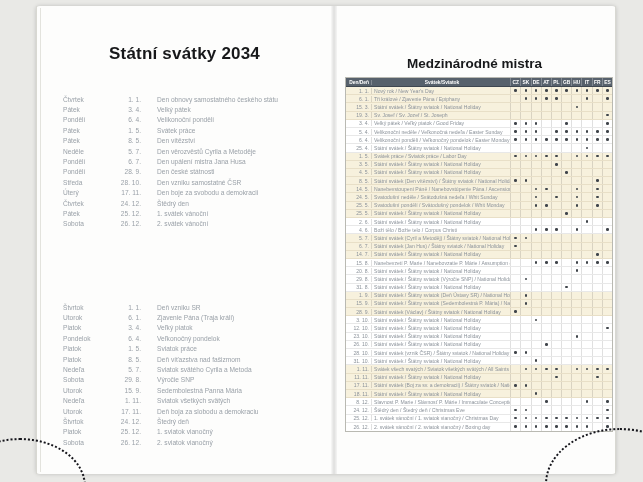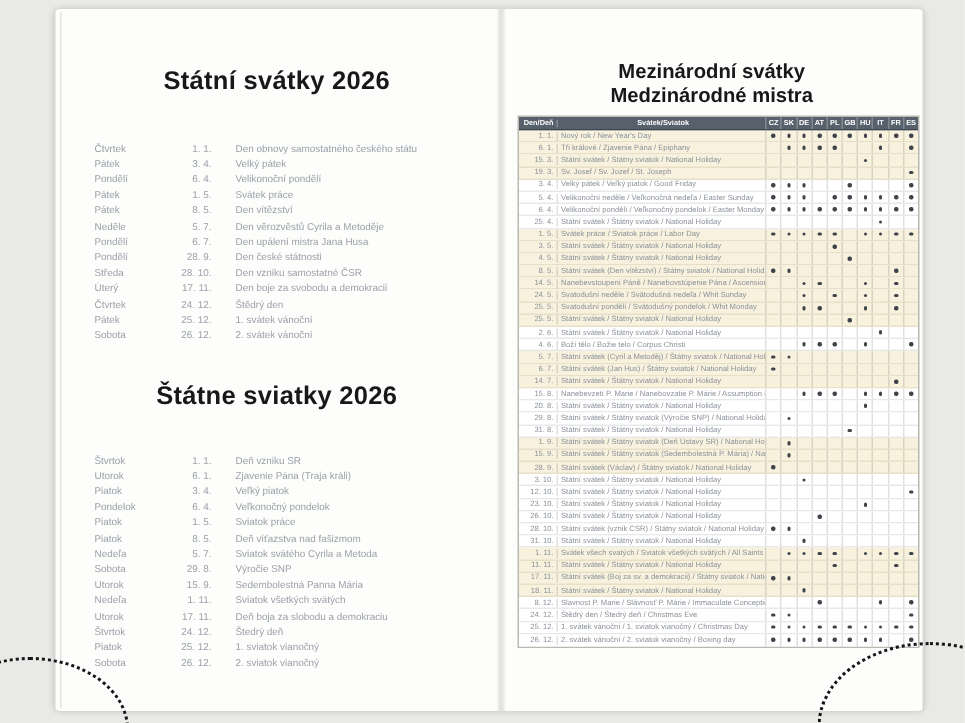--- a/index.html
+++ b/index.html
@@ -49,21 +49,21 @@
   .dots-br{position:absolute;right:-52px;bottom:-58px;width:150px;height:112px;border-radius:50%;
            border:2.8px dotted #14141a;}
 </style>
 </head>
 <body>
 
 <div class="canvas">
   <div class="spread">
 
     <div class="page page-left">
-      <div class="big-title t-cz">Státní svátky 2026</div>
+      <div class="big-title t-cz">Státní svátky 2034</div>
       <div class="hlist hlist-cz" id="czech-list">
           <div class="hrow">
             <span class="hday">Čtvrtek</span>
             <span class="hdate">1. 1.</span>
             <span class="hdesc">Den obnovy samostatného českého státu</span>
           </div>
           <div class="hrow">
             <span class="hday">Pátek</span>
             <span class="hdate">3. 4.</span>
             <span class="hdesc">Velký pátek</span>
@@ -117,21 +117,20 @@
             <span class="hday">Pátek</span>
             <span class="hdate">25. 12.</span>
             <span class="hdesc">1. svátek vánoční</span>
           </div>
           <div class="hrow">
             <span class="hday">Sobota</span>
             <span class="hdate">26. 12.</span>
             <span class="hdesc">2. svátek vánoční</span>
           </div>
         </div>
-      <div class="big-title t-sk">Štátne sviatky 2026</div>
       <div class="hlist hlist-sk" id="slovak-list">
           <div class="hrow">
             <span class="hday">Štvrtok</span>
             <span class="hdate">1. 1.</span>
             <span class="hdesc">Deň vzniku SR</span>
           </div>
           <div class="hrow">
             <span class="hday">Utorok</span>
             <span class="hdate">6. 1.</span>
             <span class="hdesc">Zjavenie Pána (Traja králi)</span>
@@ -196,21 +195,21 @@
             <span class="hdate">26. 12.</span>
             <span class="hdesc">2. sviatok vianočný</span>
           </div>
         </div>
     </div>
 
     <div class="gutter"></div>
 
     <div class="page page-right">
       <div class="intl-title">
-        <span>Mezinárodní svátky</span><br>
+        <br>
         <span>Medzinárodné mistra</span>
       </div>
       <div class="itable" id="intl-table">
           <div class="trow thead">
             <span class="tdate">Den/Deň</span>
             <span class="tname">Svátek/Sviatok</span>
             <span class="tc">CZ</span>
             <span class="tc">SK</span>
             <span class="tc">DE</span>
             <span class="tc">AT</span>

